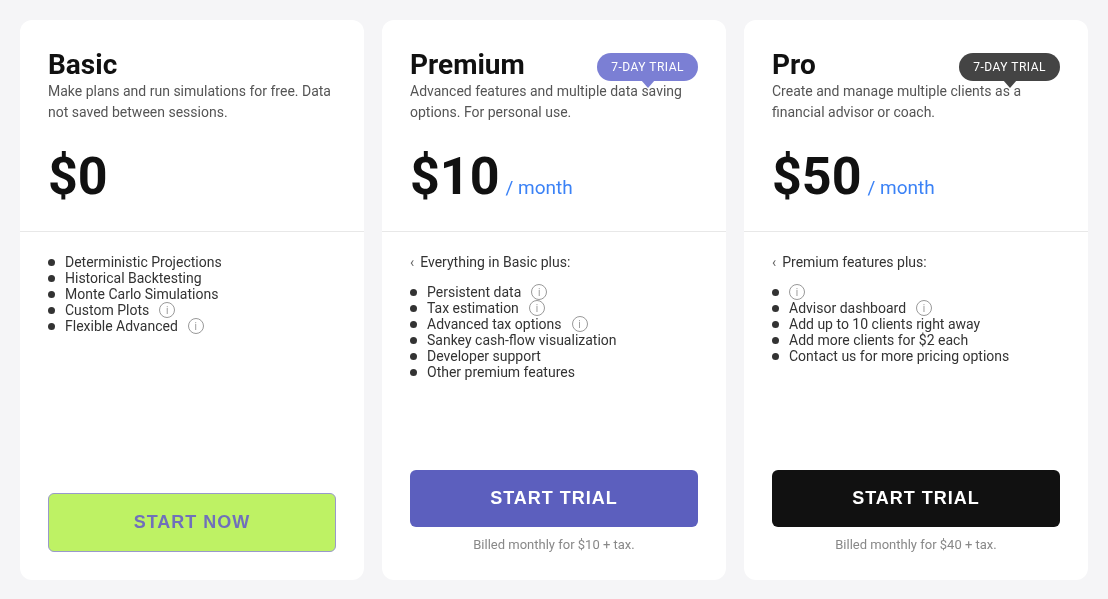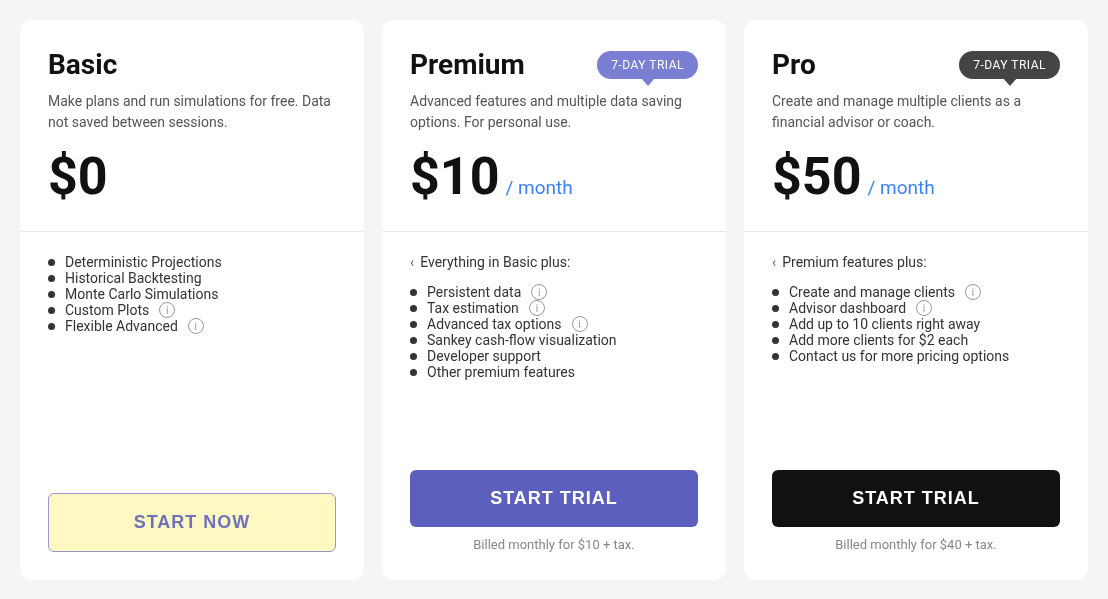--- a/index.html
+++ b/index.html
@@ -27,23 +27,22 @@
       display: flex;
       flex-direction: column;
       position: relative;
       min-height: 560px;
     }
     .card-header {
       margin-bottom: 10px;
     }
     .card-title-row {
       display: flex;
-      align-items: center;
+      align-items: flex-end;
       justify-content: space-between;
-      margin-bottom: 10px;
     }
     .plan-name {
       font-size: 28px;
       font-weight: 700;
       color: #111;
     }
     .trial-badge {
       font-size: 12px;
       font-weight: 400;
       color: #fff;
@@ -71,21 +70,21 @@
     .trial-badge.dark {
       background: #444;
     }
     .trial-badge.dark::after {
       border-top: 8px solid #444;
     }
     .plan-description {
       font-size: 14px;
       color: #555;
       line-height: 1.5;
-      margin-bottom: 18px;
+      margin-bottom: 28px;
     }
     .price-row {
       display: flex;
       align-items: baseline;
       gap: 6px;
       margin-bottom: 18px;
     }
     .price-amount {
       font-size: 52px;
       font-weight: 700;
@@ -165,21 +164,21 @@
       padding: 18px;
       font-size: 18px;
       font-weight: 700;
       letter-spacing: 1px;
       border-radius: 6px;
       cursor: pointer;
       border: none;
       text-transform: uppercase;
     }
     .btn-outline {
-      background: #fef9c3;
+      background: #bef264;
       border: 1.5px solid #9999cc;
       color: #7070bb;
     }
     .btn-purple {
       background: #5c5fbe;
       color: #fff;
       border: none;
     }
     .btn-dark {
       background: #111;
@@ -304,21 +303,20 @@
       </div>
       <hr class="card-divider">
       <div class="features-section">
         <div class="features-header">
           <span class="chevron">‹</span>
           <span class="bold-text">Premium features plus:</span>
         </div>
         <ul class="feature-list">
           <li class="feature-item">
             <span class="feature-dot"></span>
-            <span>Create and manage clients</span>
             <span class="info-icon">i</span>
           </li>
           <li class="feature-item">
             <span class="feature-dot"></span>
             <span>Advisor dashboard</span>
             <span class="info-icon">i</span>
           </li>
           <li class="feature-item">
             <span class="feature-dot"></span>
             <span>Add up to 10 clients right away</span>

